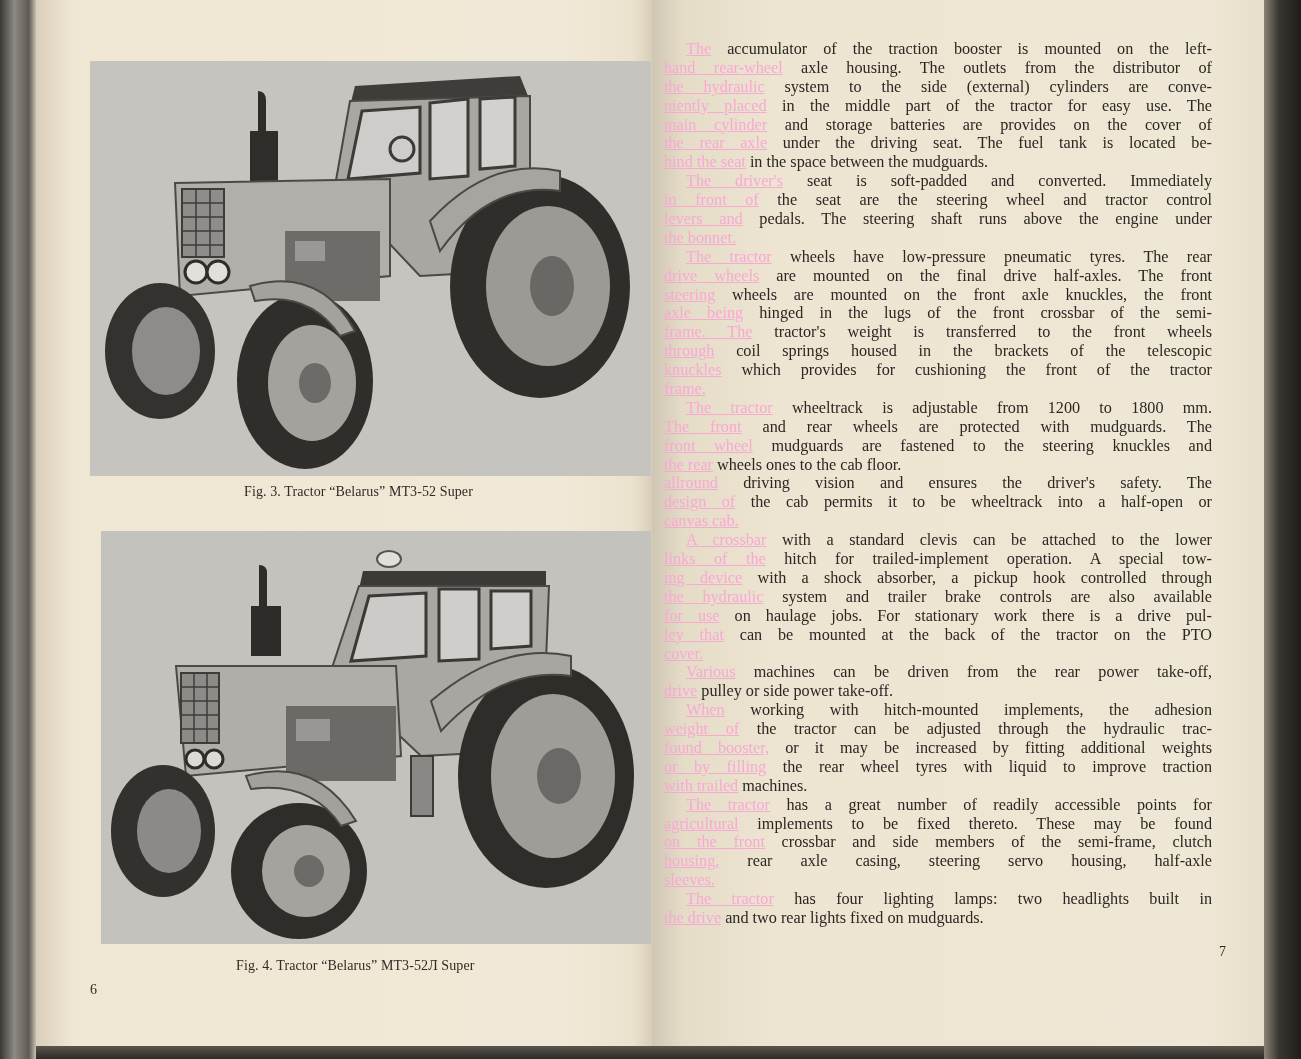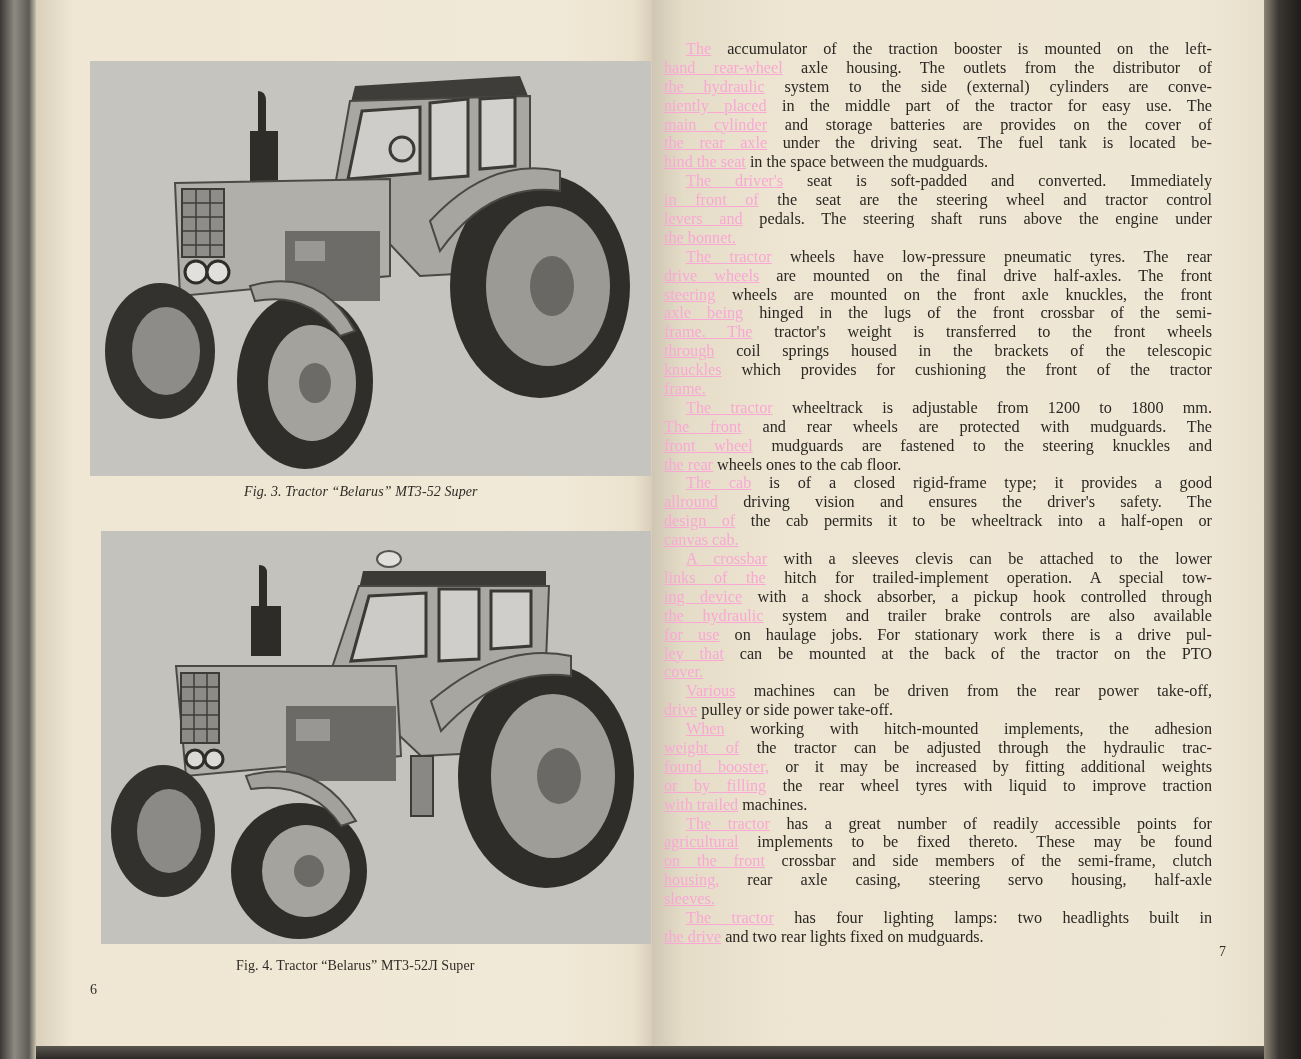--- a/index.html
+++ b/index.html
@@ -8,21 +8,21 @@
   .page{position:absolute;top:0;height:1046px;background:#ece3d0;}
   .page-left{left:36px;width:616px;background:linear-gradient(90deg,#d9cfbb 0%,#efe6d3 6%,#f1e9d7 85%,#ebe2ce 97%,#d8cdb8 100%);}
   .page-right{left:652px;width:612px;background:linear-gradient(90deg,#cfc6b3 0%,#e5dcc8 5%,#ede4d1 20%,#efe7d5 90%,#e7decb 100%);}
   .right-edge{position:absolute;left:1264px;top:0;width:37px;height:1059px;background:linear-gradient(90deg,#8a8376 0%,#3a3631 40%,#1e1c1a 100%);}
   .bottom-edge{position:absolute;left:36px;top:1046px;width:1228px;height:13px;background:linear-gradient(180deg,#5a554d 0%,#2c2a27 100%);}
   .photo{position:absolute;background:#c3c1bd;overflow:hidden;}
   .photo svg{display:block;}
   .photo-1{left:90px;top:61px;width:561px;height:415px;}
   .photo-2{left:101px;top:531px;width:550px;height:413px;}
   .caption{position:absolute;font-size:14px;color:#2f2b26;white-space:nowrap;letter-spacing:0.1px;}
-  .caption-1{left:244px;top:484px;font-style:italic;}
+  .caption-1{left:244px;top:484px;}
   .caption-2{left:220px;top:958px;margin-left:16px;}
   .pagenum{position:absolute;font-size:14px;color:#2f2b26;}
   .pagenum-6{left:90px;top:982px;}
   .pagenum-7{left:1219px;top:944px;}
   .body-text{position:absolute;left:664px;top:40px;width:548px;}
   .line{height:18.9px;line-height:18.9px;font-size:16.2px;color:#2b2824;white-space:nowrap;text-align:justify;text-align-last:justify;overflow:hidden;}
   .line.last{text-align-last:left;}
   .line.indent{padding-left:22px;}
   .line .fade{color:#f9a8d4;filter:blur(0.6px);text-decoration:underline;}
 </style>
@@ -161,25 +161,24 @@
     <div class="line"><span class="fade">steering</span><span> wheels are mounted on the front axle knuckles, the front</span></div>
     <div class="line"><span class="fade">axle being</span><span> hinged in  the lugs of  the front crossbar of the semi-</span></div>
     <div class="line"><span class="fade">frame. The</span><span> tractor's  weight  is  transferred  to  the  front  wheels</span></div>
     <div class="line"><span class="fade">through</span><span> coil  springs  housed  in  the  brackets  of  the  telescopic</span></div>
     <div class="line"><span class="fade">knuckles</span><span> which provides  for cushioning  the front of  the tractor</span></div>
     <div class="line last"><span class="fade">frame.</span><span></span></div>
     <div class="line indent"><span class="fade">The tractor</span><span> wheeltrack is adjustable from 1200 to 1800 mm.</span></div>
     <div class="line"><span class="fade">The front</span><span> and rear  wheels  are  protected  with  mudguards.  The</span></div>
     <div class="line"><span class="fade">front wheel</span><span> mudguards are fastened to the steering knuckles and</span></div>
     <div class="line last"><span class="fade">the rear</span><span> wheels ones to the cab floor.</span></div>
-    <div class="line indent"><span class="fade">The cab</span><span> is of  a closed  rigid-frame type;  it  provides  a  good</span></div>
     <div class="line"><span class="fade">allround</span><span>  driving  vision  and  ensures  the  driver's  safety.  The</span></div>
     <div class="line"><span class="fade">design of</span><span> the cab permits it to be wheeltrack into a half-open or</span></div>
     <div class="line last"><span class="fade">canvas cab.</span><span></span></div>
-    <div class="line indent"><span class="fade">A crossbar</span><span> with a sleeves clevis can be attached to the lower</span></div>
+    <div class="line indent"><span class="fade">A crossbar</span><span> with a standard clevis can be attached to the lower</span></div>
     <div class="line"><span class="fade">links of the</span><span> hitch for trailed-implement operation. A special tow-</span></div>
     <div class="line"><span class="fade">ing device</span><span> with a shock absorber, a pickup hook controlled through</span></div>
     <div class="line"><span class="fade">the hydraulic</span><span> system and trailer brake controls are also available</span></div>
     <div class="line"><span class="fade">for use</span><span> on haulage jobs. For stationary work there is a drive pul-</span></div>
     <div class="line"><span class="fade">ley that</span><span> can be mounted at  the back of the tractor  on  the PTO</span></div>
     <div class="line last"><span class="fade">cover.</span><span></span></div>
     <div class="line indent"><span class="fade">Various</span><span> machines can be driven from the rear power take-off,</span></div>
     <div class="line last"><span class="fade">drive</span><span> pulley or side power take-off.</span></div>
     <div class="line indent"><span class="fade">When</span><span> working  with hitch-mounted implements, the adhesion</span></div>
     <div class="line"><span class="fade">weight of</span><span> the tractor can be adjusted through the hydraulic trac-</span></div>

